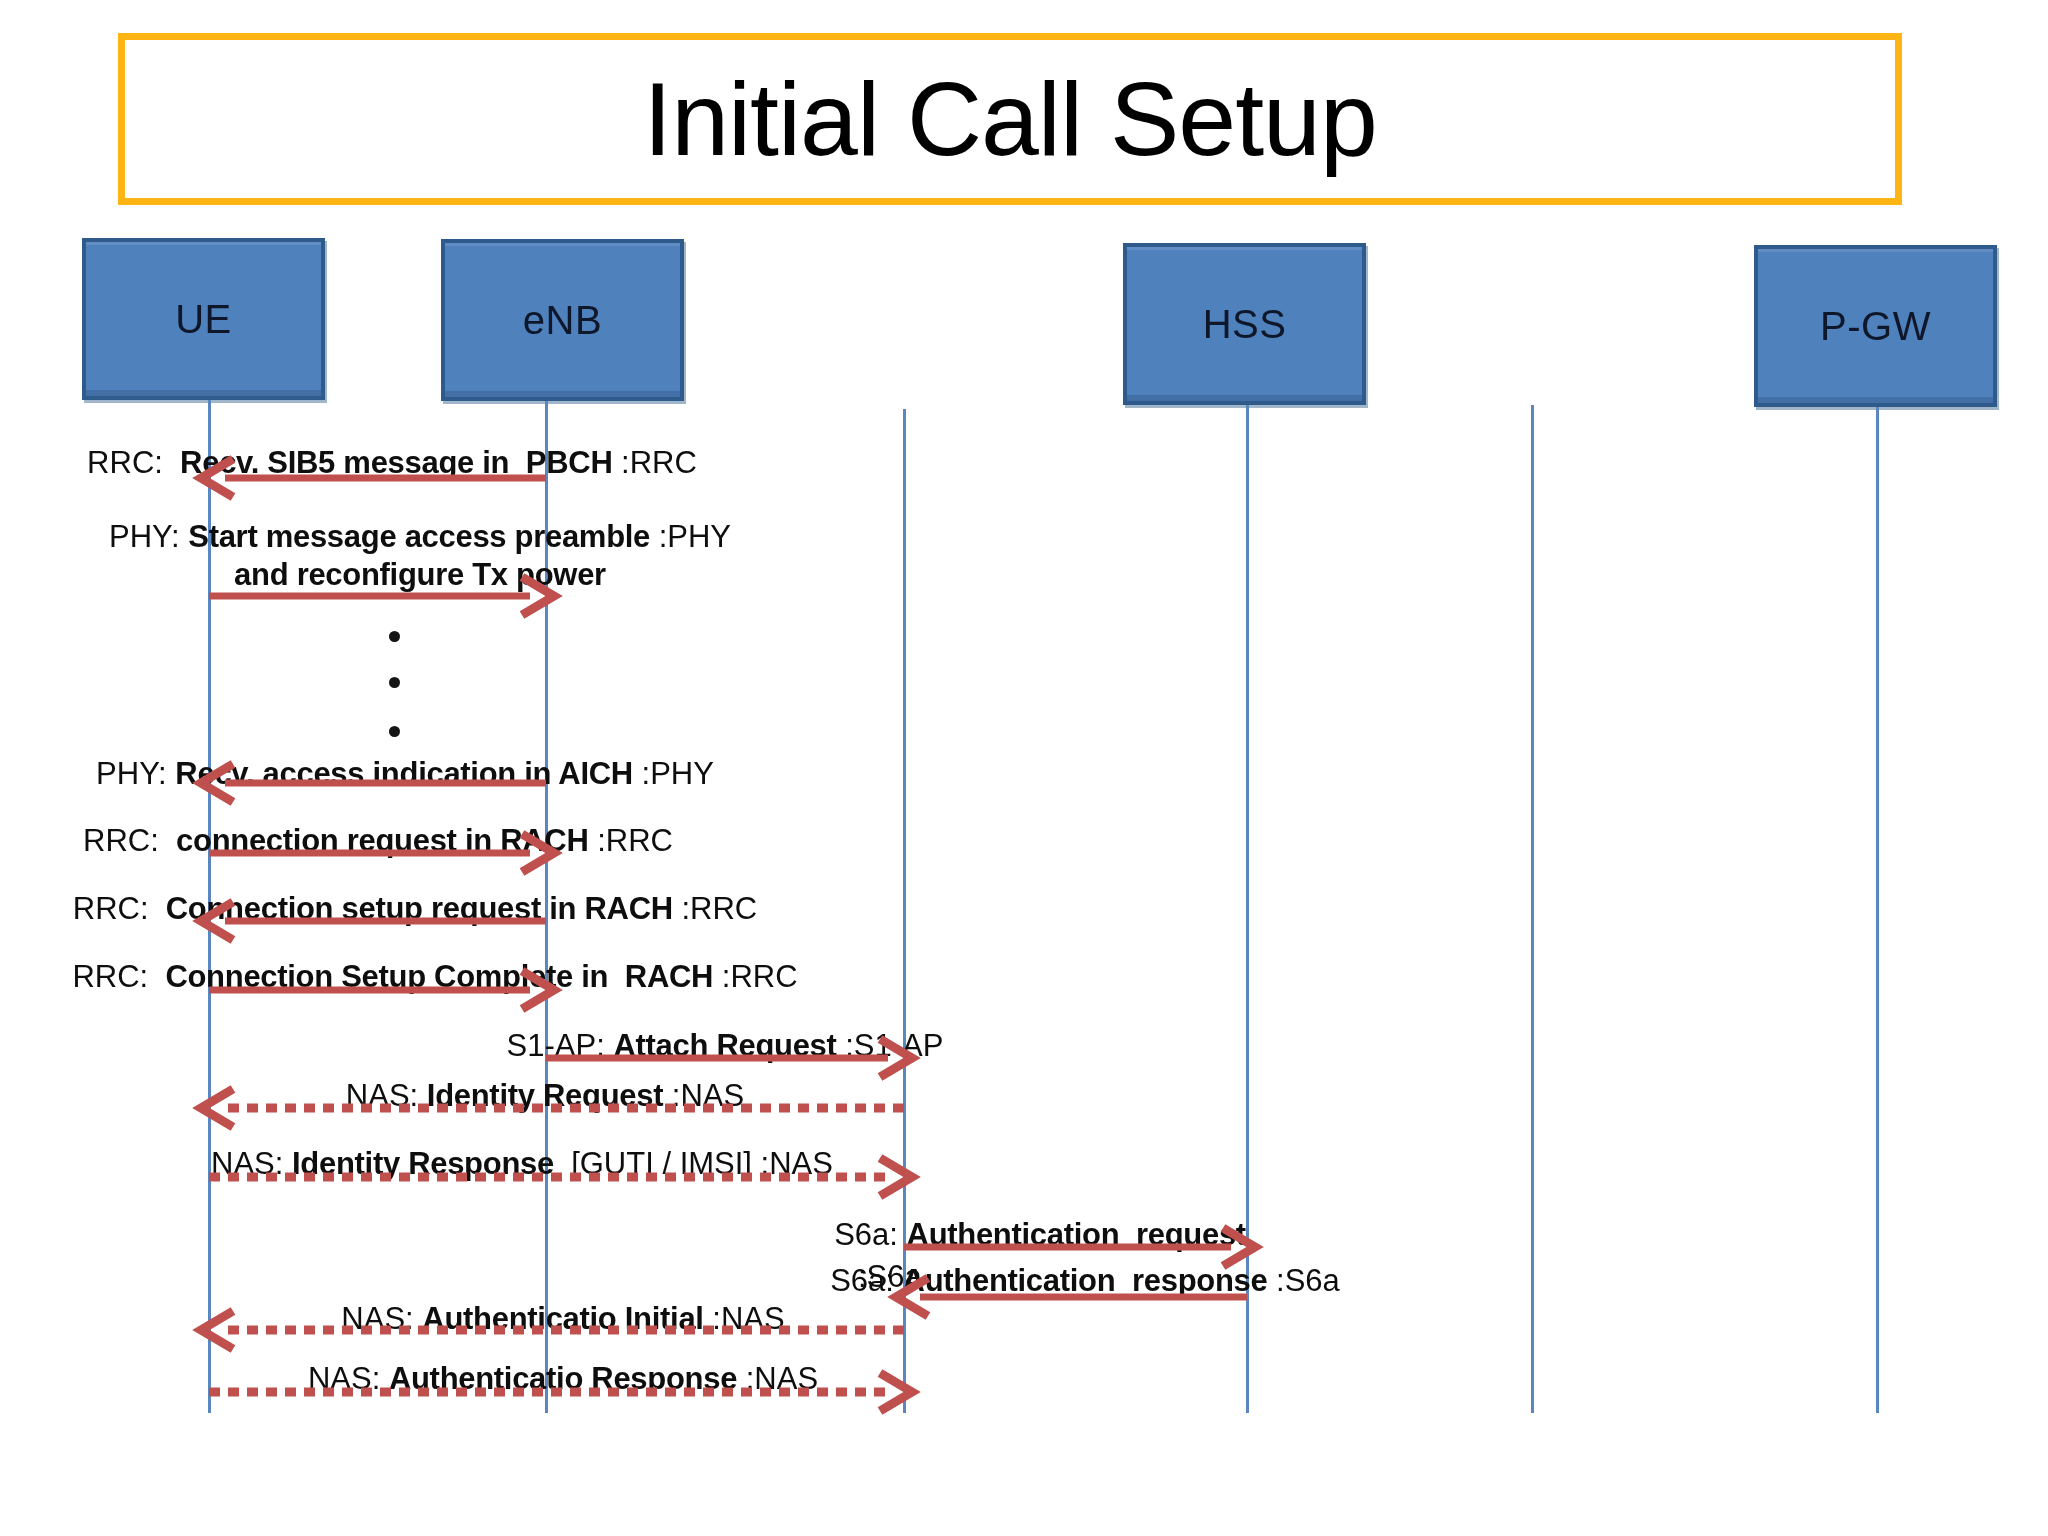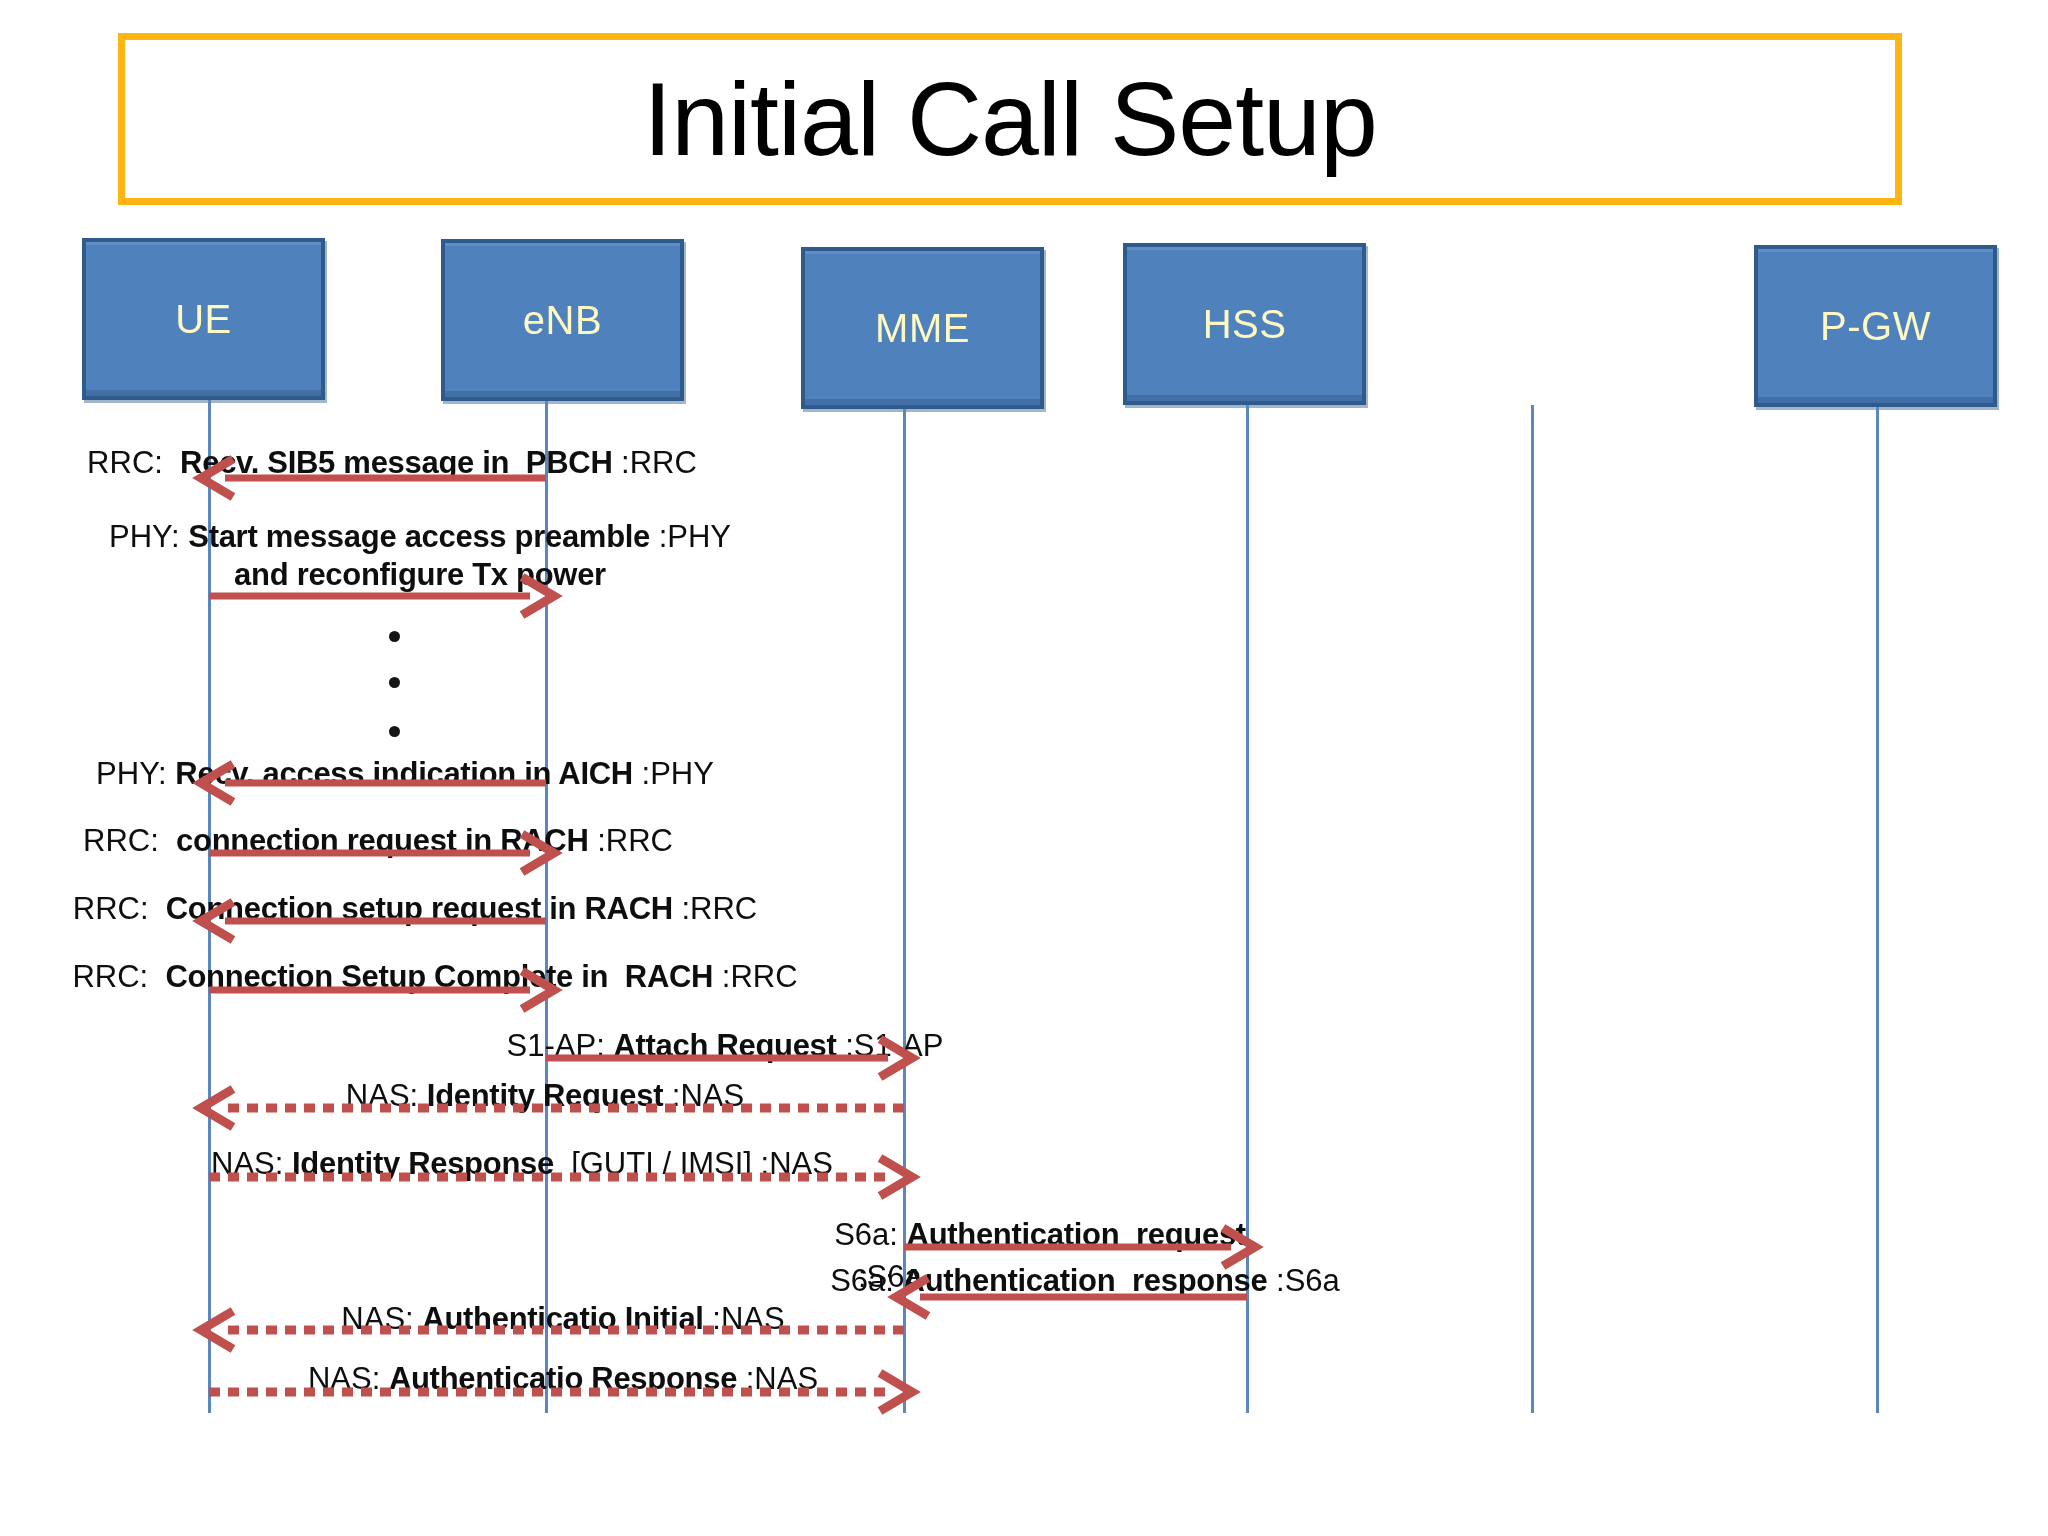--- a/index.html
+++ b/index.html
@@ -22,21 +22,21 @@
     display:flex;align-items:center;justify-content:center;background:var(--background);
   }
   .title-text{
     font-size:104px;line-height:1;letter-spacing:-1px;color:#000;white-space:pre;
   }
   .actor-box{
     position:absolute;width:243px;height:162px;box-sizing:border-box;
     background:var(--actor-fill);border:4px solid var(--actor-border);
     box-shadow:2px 3px 0 rgba(46,90,140,.45), inset 0 -6px 0 rgba(35,70,110,.30), inset 0 3px 0 rgba(255,255,255,.10);
     display:flex;align-items:center;justify-content:center;
-    color:#fef9c3;font-size:40px;letter-spacing:.5px;white-space:pre;
+    color:#0f172a;font-size:40px;letter-spacing:.5px;white-space:pre;
   }
   .lifeline{position:absolute;width:3px;background:var(--lifeline);}
   .msg-label{
     position:absolute;transform:translateX(-50%);
     font-size:31px;line-height:38px;text-align:center;white-space:pre;color:var(--text);
   }
   .msg-label .p{font-weight:400;}
   .msg-label .b{font-weight:700;letter-spacing:-.3px;}
   .wrap-label{position:absolute;font-size:31px;line-height:38px;white-space:pre;color:var(--text);}
   .dot{position:absolute;width:11px;height:11px;border-radius:50%;background:#151515;}
@@ -46,21 +46,20 @@
 <body>
 
 <div class="stage">
 
   <div class="title-box">
     <span class="title-text">Initial Call Setup</span>
   </div>
 
   <div class="actor-box" style="left:82px;top:238px"><span>UE</span></div>
   <div class="actor-box" style="left:441px;top:239px"><span>eNB</span></div>
-  <div class="actor-box" style="left:801px;top:247px"><span>MME</span></div>
   <div class="actor-box" style="left:1123px;top:243px"><span>HSS</span></div>
   <div class="actor-box" style="left:1754px;top:245px"><span>P-GW</span></div>
 
   <div class="lifeline" style="left:208px;top:400px;height:1013px"></div>
   <div class="lifeline" style="left:545px;top:401px;height:1012px"></div>
   <div class="lifeline" style="left:903px;top:409px;height:1004px"></div>
   <div class="lifeline" style="left:1246px;top:405px;height:1008px"></div>
   <div class="lifeline" style="left:1531px;top:405px;height:1008px"></div>
   <div class="lifeline" style="left:1876px;top:407px;height:1006px"></div>
 

